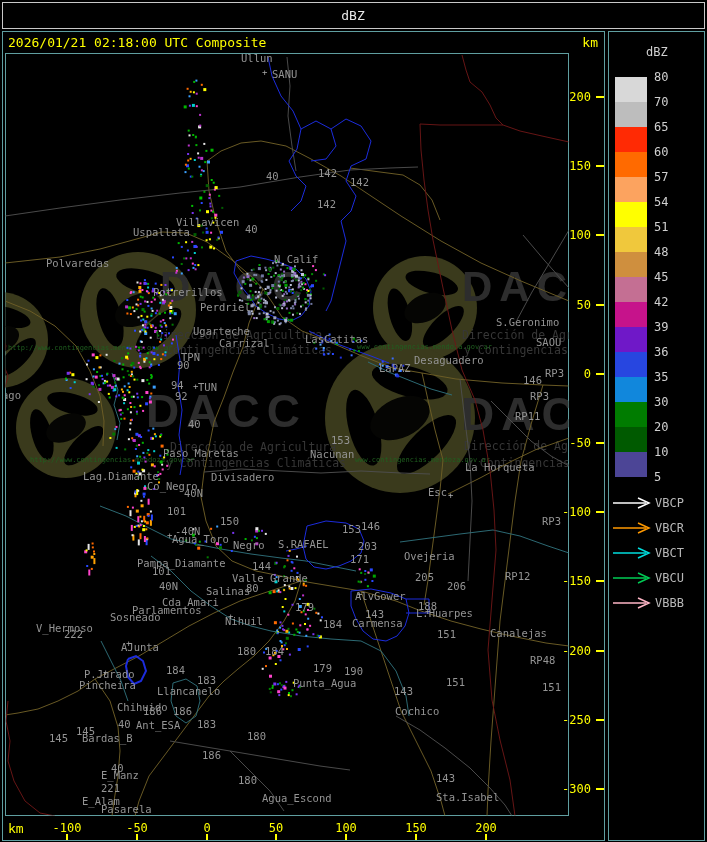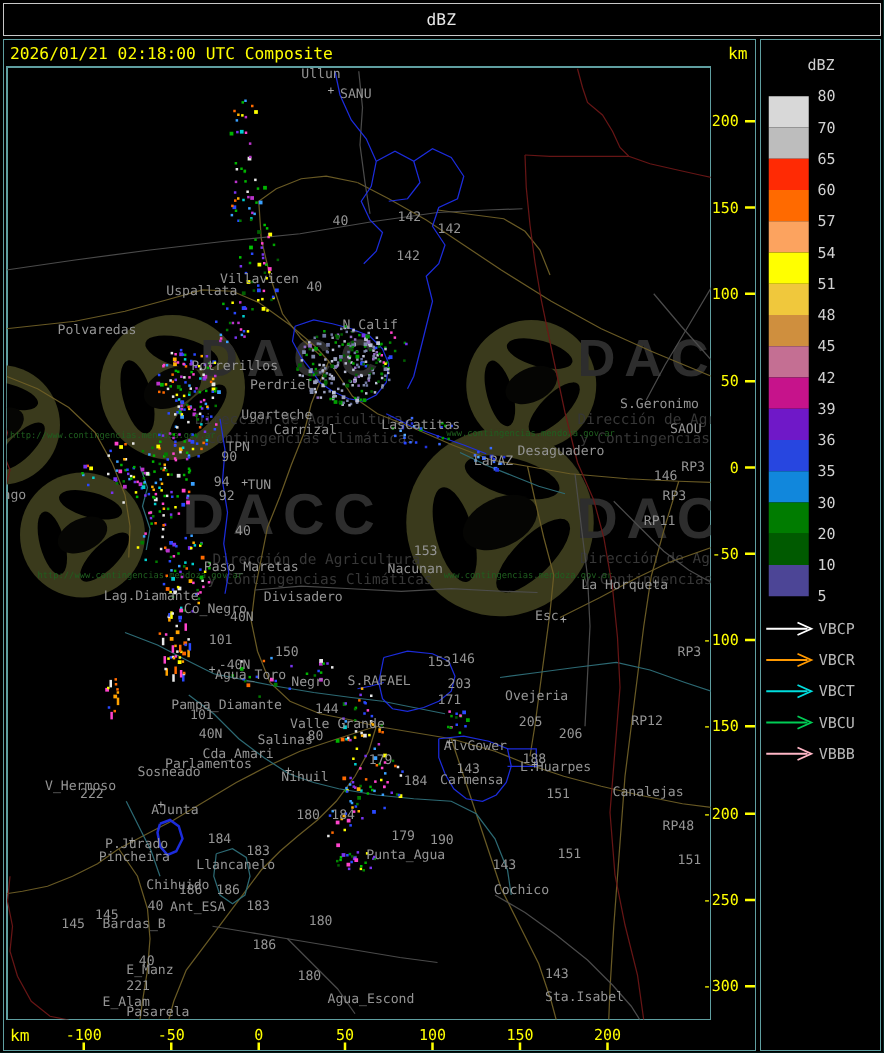--- a/index.html
+++ b/index.html
@@ -1,16 +1,16 @@
 <!DOCTYPE html>
 <html><head>
 <meta charset="utf-8">
 <style>
   html,body{margin:0;padding:0;background:#000;}
-  #stage{position:relative;width:707px;height:842px;background:#0f766e;
+  #stage{position:relative;width:707px;height:842px;background:#8b5cf6;
          font-family:"DejaVu Sans Mono","Liberation Mono",monospace;}
   svg text{user-select:none;}
 </style>
 </head>
 <body>
 
 <div id="stage">
 <svg id="app" width="707" height="842" viewBox="0 0 707 842" xmlns="http://www.w3.org/2000/svg">
   <rect x="0" y="0" width="707" height="842" fill="#000"></rect>
 

